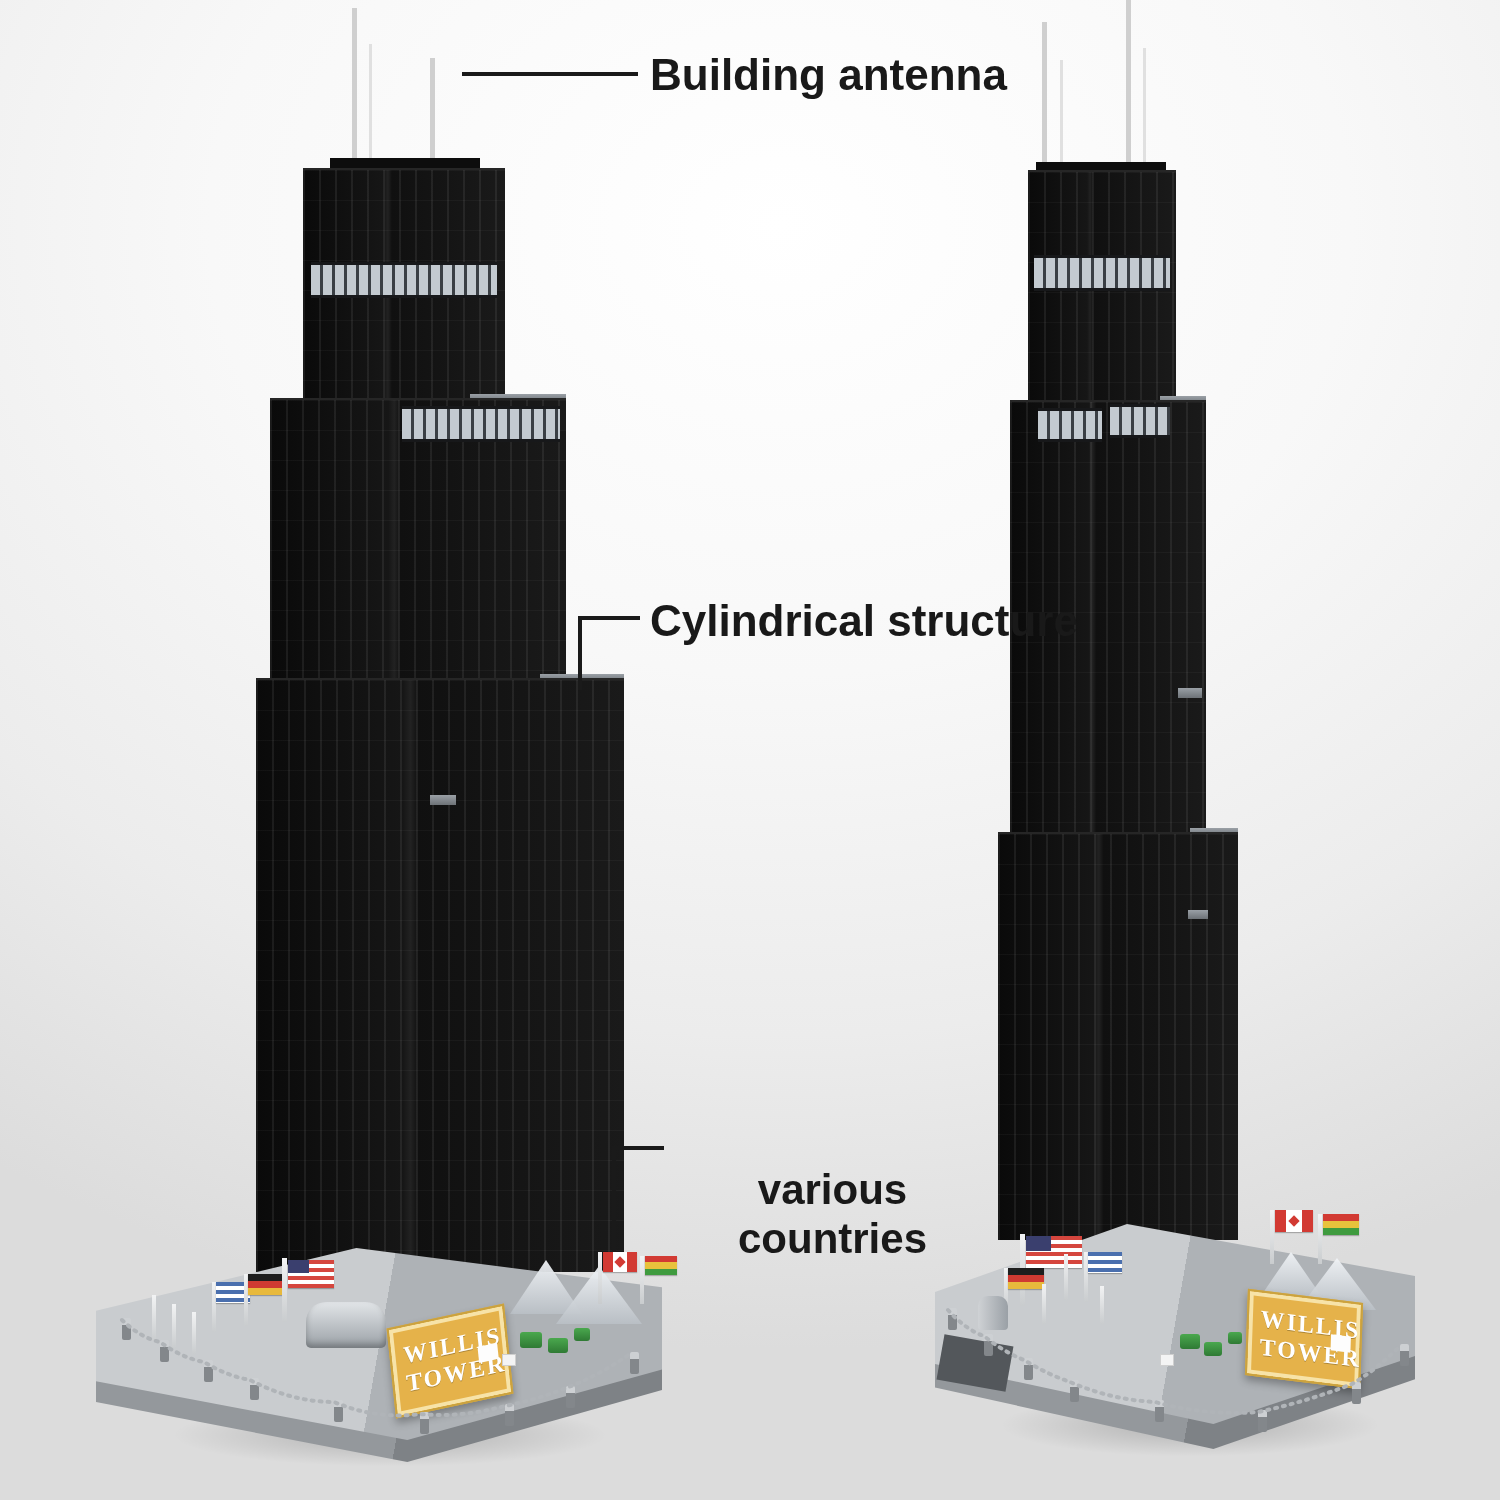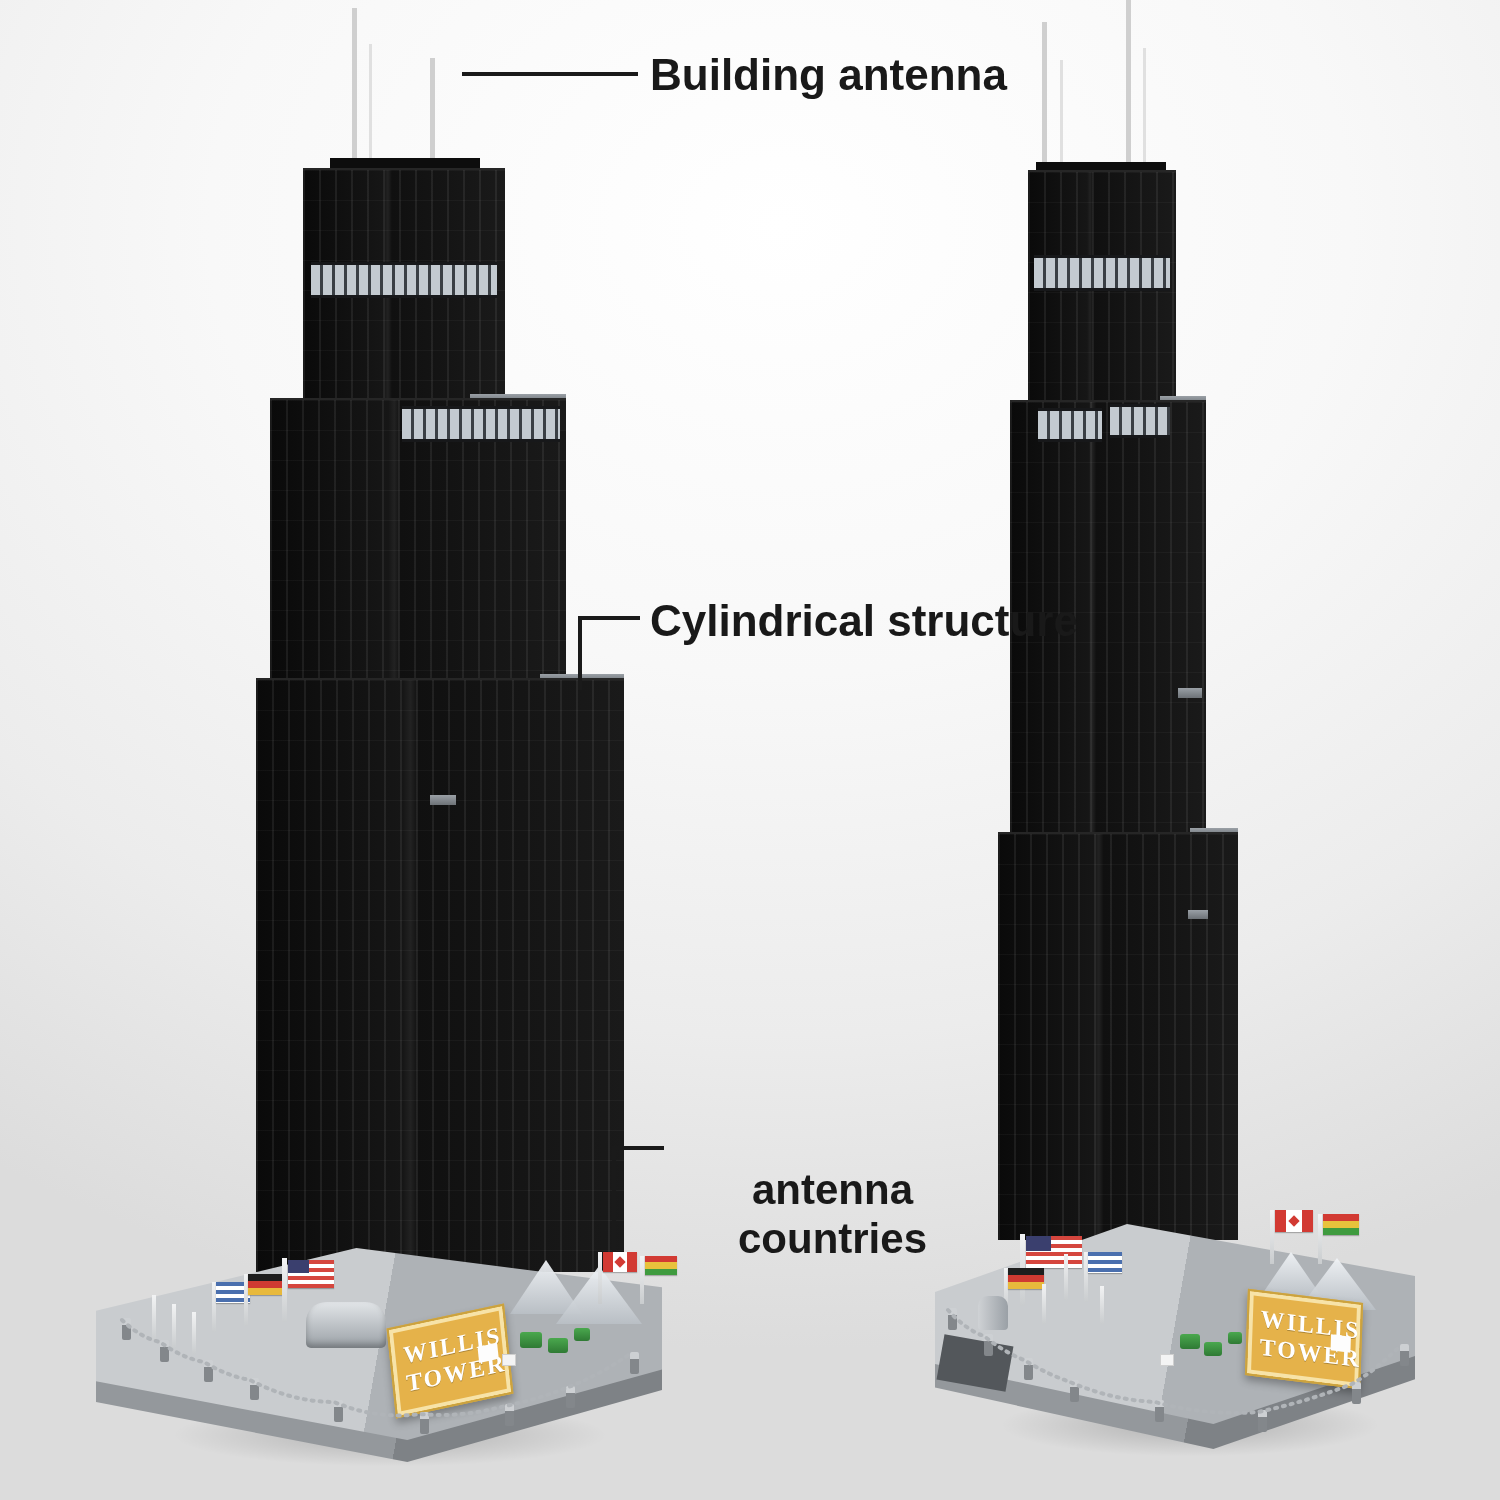--- a/index.html
+++ b/index.html
@@ -219,17 +219,17 @@
     <div class="lead" style="left:578px;top:616px;width:62px;height:4px;"></div>
     <div class="lead" style="left:578px;top:616px;width:4px;height:74px;"></div>
     <div class="lab" style="left:650px;top:596px;">Cylindrical structure</div>
   </div>
 
   <div>
     <div class="lead" style="left:612px;top:1146px;width:52px;height:4px;"></div>
     <div class="lead" style="left:612px;top:1146px;width:4px;height:106px;"></div>
     <div class="lab center" style="left:660px;top:1118px;width:345px;">
       <br>
-      <span>antenna countries</span>
+      <span>various countries</span>
     </div>
   </div>
 
 </div>
 
 </body></html>

